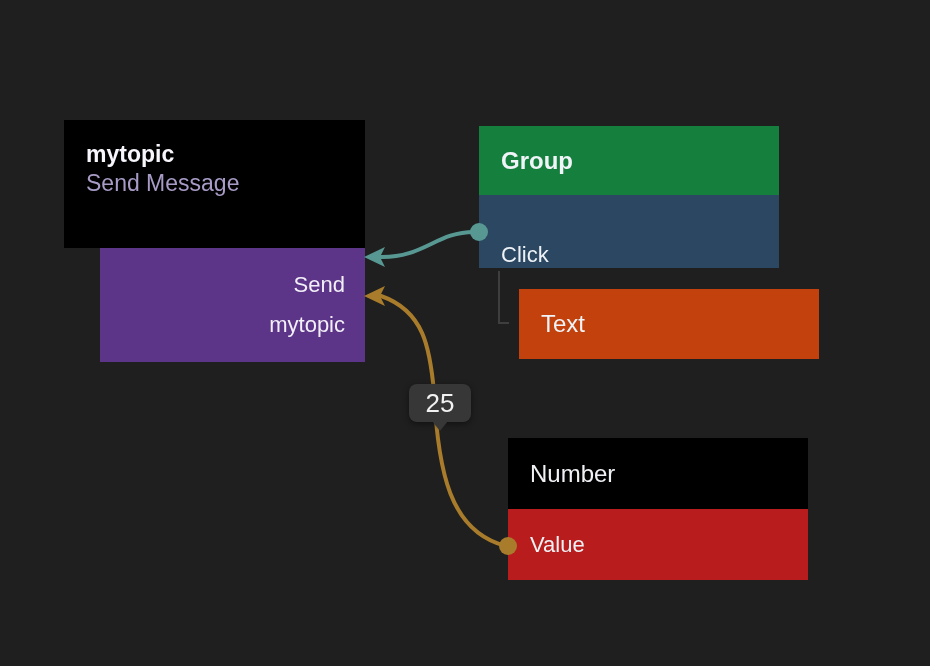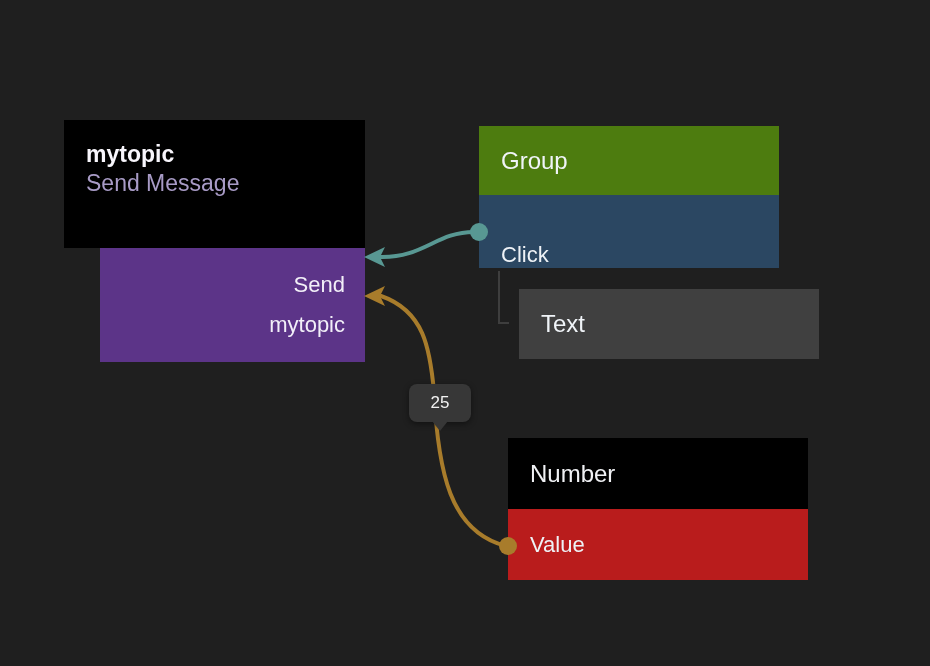--- a/index.html
+++ b/index.html
@@ -31,32 +31,32 @@
     height:114px;background:#5c3488;padding:17px 20px 0 0;margin-left:36px;
   }
   .pin-right{
     font-size:22px;line-height:40px;height:40px;color:#f2eff8;
     text-align:right;
   }
 
   
   .node-group{left:479px;top:126px;width:300px;}
   .node-group .node-header{
-    height:69px;background:#4d7c0f;display:flex;align-items:center;
-    padding:16px 22px;font-size:24px;color:#f0f4f8;
+    height:69px;background:#15803d;display:flex;align-items:center;
+    padding:16px 22px;font-size:24px;color:#f0f4f8;font-weight:bold;
   }
   .node-group .node-body{
     height:73px;background:#2b4762;display:flex;align-items:flex-end;
     padding:0 22px;
   }
   .pin-left{font-size:22px;color:#eef2f6;}
 
   
   .node-text{
-    left:519px;top:289px;width:300px;height:70px;background:#404040;
+    left:519px;top:289px;width:300px;height:70px;background:#c2410c;
     display:flex;align-items:center;padding:0 22px;box-sizing:border-box;
     font-size:24px;color:#f0f4f8;
   }
 
   
   .node-number{left:508px;top:438px;width:300px;}
   .node-number .node-header{
     height:71px;background:#000000;display:flex;align-items:center;
     padding:0 22px;font-size:24px;color:#f0f1f4;
   }
@@ -71,21 +71,21 @@
     z-index:2;pointer-events:none;
   }
   .wire{fill:none;stroke-width:4;stroke-linecap:round;pointer-events:stroke;}
   .tree-line{fill:none;stroke-width:2;}
 
   
   .value-badge{
     position:absolute;left:409px;top:384px;width:62px;height:38px;
     background:#373737;border-radius:8px;z-index:3;
     display:flex;align-items:center;justify-content:center;
-    color:#f2f2f2;font-size:17px;
+    color:#f2f2f2;font-size:26px;
     box-shadow:0 2px 6px rgba(0,0,0,.45);
   }
   .badge-tail{
     position:absolute;left:50%;bottom:-9px;margin-left:-8px;
     width:0;height:0;
     border-left:8px solid transparent;
     border-right:8px solid transparent;
     border-top:10px solid #373737;
   }
 </style>

